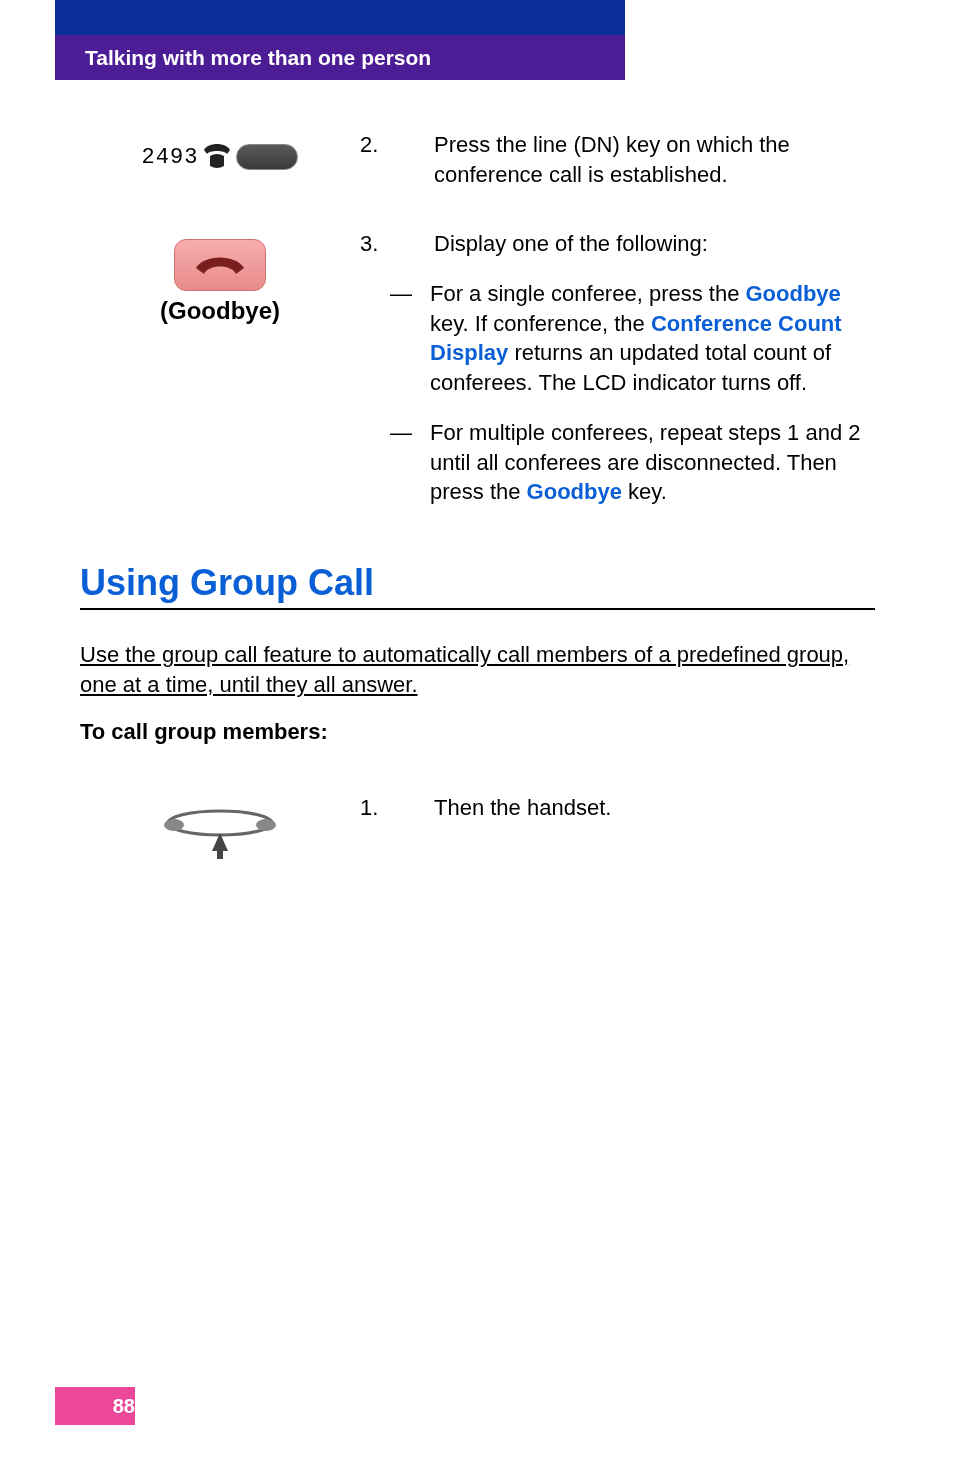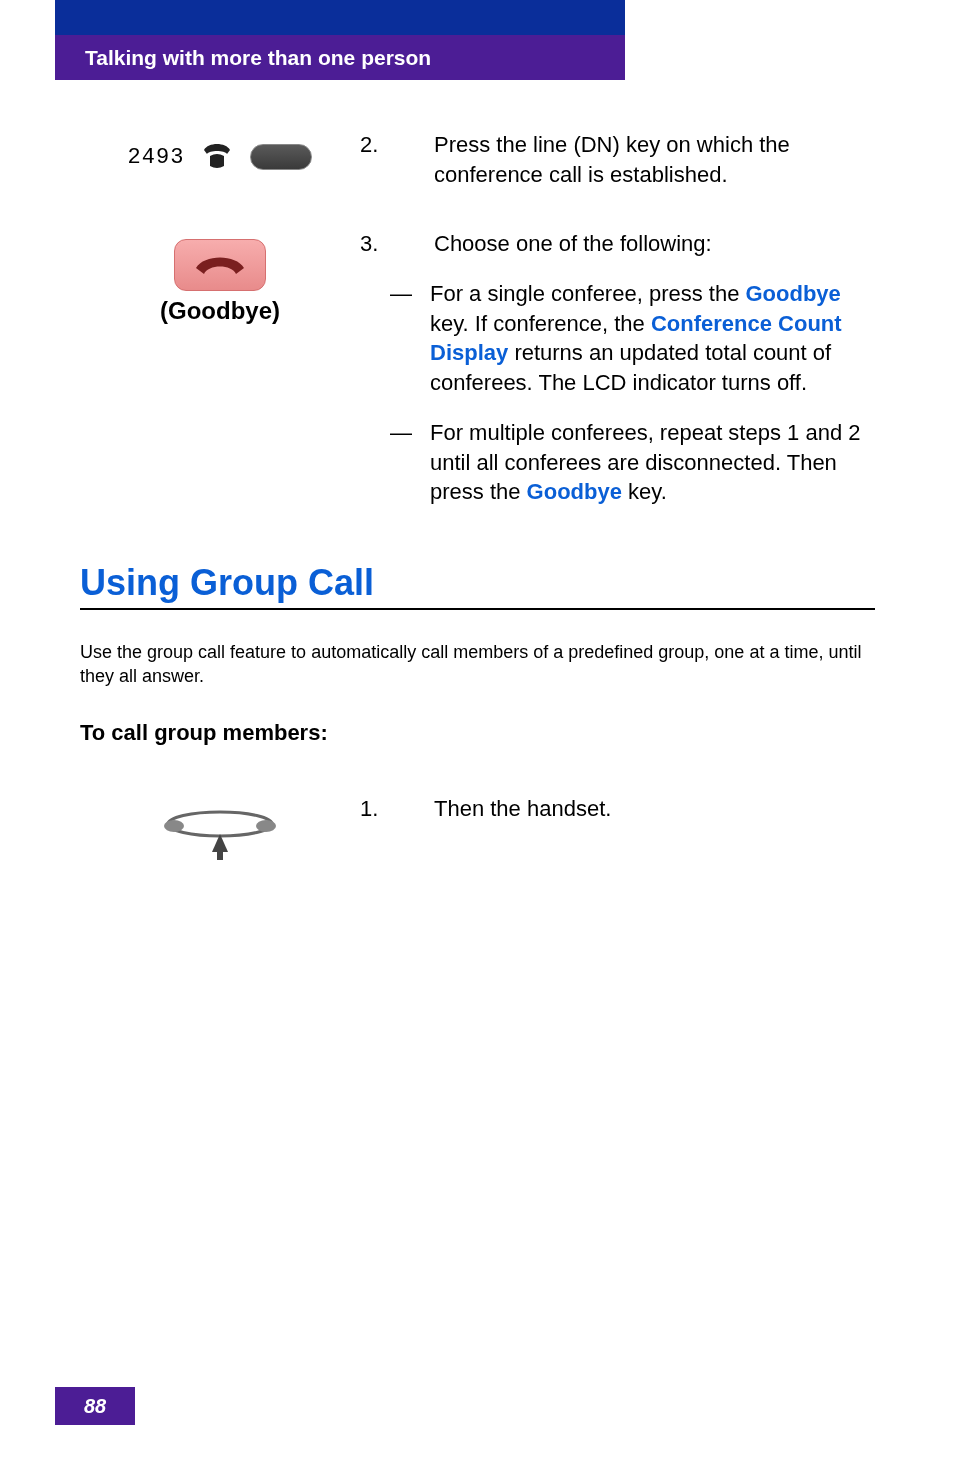--- a/index.html
+++ b/index.html
@@ -20,41 +20,41 @@
   .step-body { flex: 1; margin-left: 44px; }
 
   .bullet-list { margin-top: 20px; padding-left: 30px; }
   .bullet-item { display: flex; margin-bottom: 20px; }
   .dash { width: 40px; flex-shrink: 0; }
   .bullet-body { flex: 1; }
 
   .blue-bold { color: #0a5fd6; font-weight: bold; }
 
   
-  .linekey-group { display: flex; align-items: center; gap: 16px; justify-content: center; }
+  .linekey-group { display: flex; align-items: center; gap: 2px; justify-content: center; }
   .digits { font-family: "Courier New", monospace; font-size: 22px; letter-spacing: 1px; }
   .phone-svg { width: 34px; height: 34px; }
   .pill-btn { width: 62px; height: 26px; border-radius: 14px; background: linear-gradient(#5a5a5a,#3a3a3a); border: 1px solid #888; }
 
   
   .goodbye-key { width: 92px; height: 52px; border-radius: 12px; background: linear-gradient(#f7adad,#e88b8b); border: 1px solid #d67070; display: flex; align-items: center; justify-content: center; }
   .goodbye-label { font-weight: bold; font-size: 24px; margin-top: 6px; }
 
   
   .section-heading { color: #0a5fd6; font-weight: bold; font-size: 36px; font-family: Arial, sans-serif; margin-bottom: 4px; }
   .heading-rule { border: 0; border-top: 2px solid #000; margin-bottom: 30px; }
 
-  .body-para { font-size: 18px; line-height: 1.35; margin-bottom: 32px; }
+  .body-para { font-size: 22px; line-height: 1.35; margin-bottom: 20px; text-decoration: underline; }
   .sub-heading { font-weight: bold; font-size: 22px; margin-bottom: 48px; }
 
   
   .handset-svg { width: 120px; height: 60px; }
 
   
-  .footer { position: absolute; left: 55px; bottom: 50px; width: 80px; height: 38px; background: #4c1d95; display: flex; align-items: center; justify-content: center; font-style: italic; }
+  .footer { position: absolute; left: 55px; bottom: 50px; width: 80px; height: 38px; background: #ec4899; display: flex; align-items: center; justify-content: flex-end; }
   .footer-num { color: #fff; font-weight: bold; font-size: 20px; }
 </style>
 </head>
 <body>
 
 <div class="page">
 
   <div class="top-stripe"></div>
   <div class="header-bar">
     <span class="header-text">Talking with more than one person</span>
@@ -86,21 +86,21 @@
         <div class="goodbye-key">
           <svg width="60" height="30" viewBox="0 0 60 30">
             <path d="M6 18 C 14 4, 46 4, 54 18 L 46 24 C 42 14, 18 14, 14 24 Z" fill="#7a1f1f"></path>
           </svg>
         </div>
         <div class="goodbye-label">(Goodbye)</div>
       </div>
       <div class="text-col">
         <div class="step-line">
           <span class="step-num">3.</span>
-          <span class="step-body">Choose one of the following:</span>
+          <span class="step-body">Display one of the following:</span>
         </div>
         <div class="bullet-list">
           <div class="bullet-item">
             <span class="dash">—</span>
             <span class="bullet-body">
               <span>For a single conferee, press the </span><span class="blue-bold">Goodbye</span><span> key. If conference, the </span><span class="blue-bold">Conference Count Display</span><span> returns an updated total count of conferees. The LCD indicator turns off.</span>
             </span>
           </div>
           <div class="bullet-item">
             <span class="dash">—</span>

